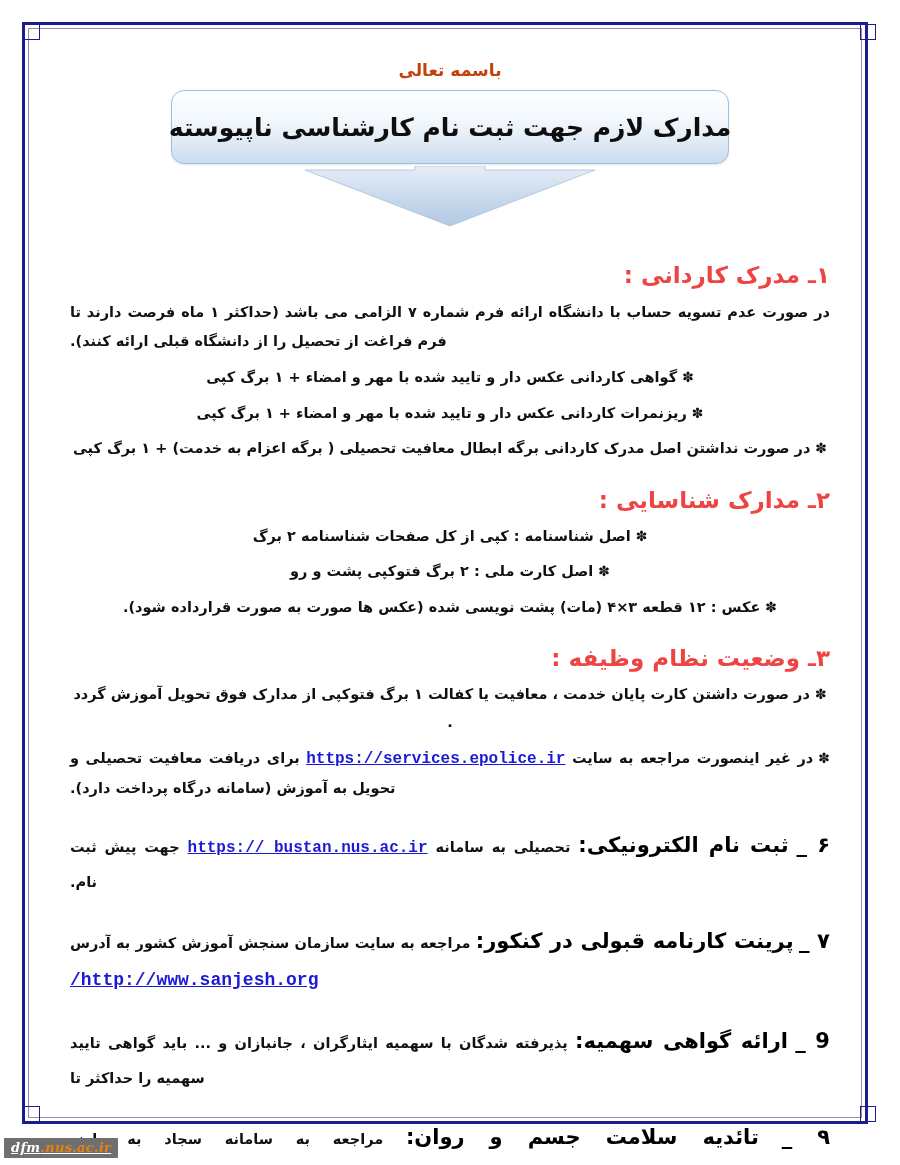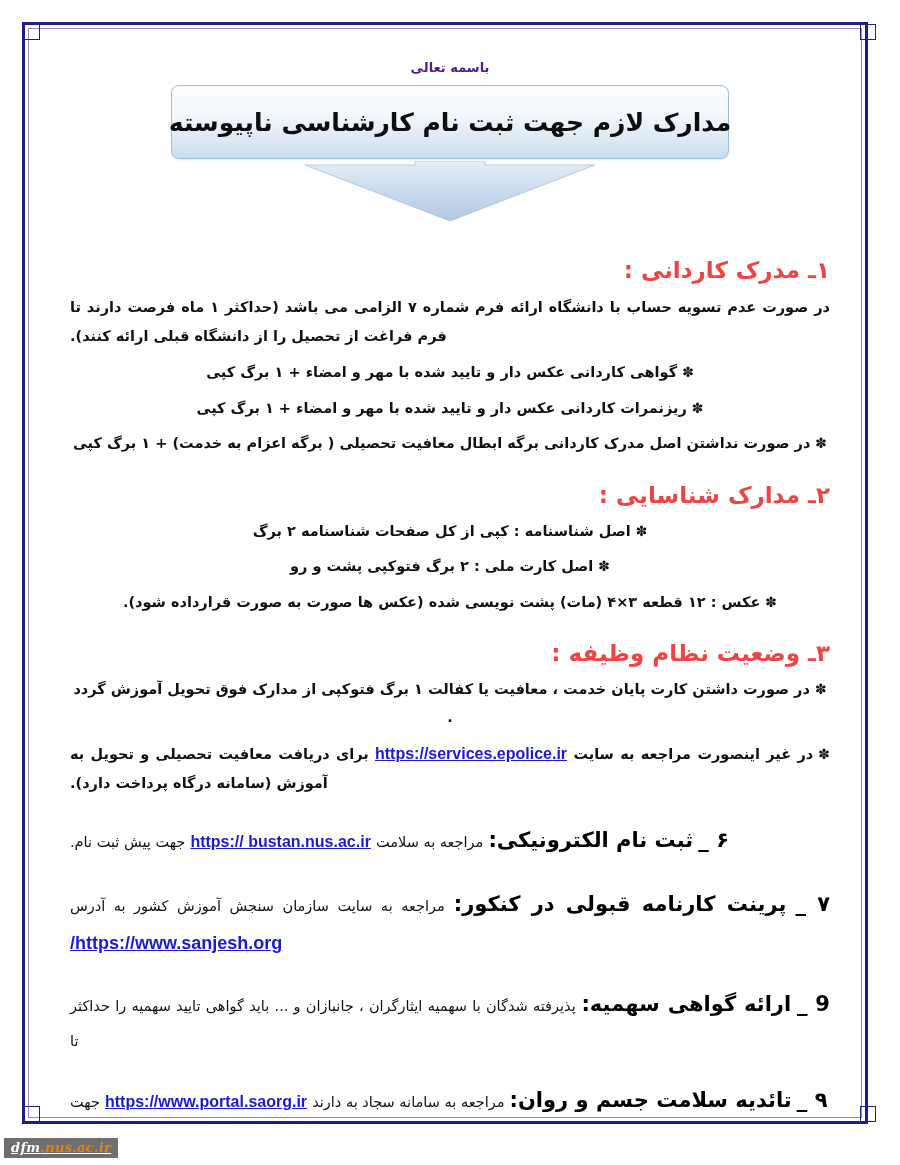--- a/index.html
+++ b/index.html
@@ -58,37 +58,37 @@
     height: 1058px;
     box-sizing: border-box;
     padding: 6px 26px 0 26px;
     text-align: right;
     direction: rtl;
   }
 
   
   .basmala {
     text-align: center;
-    font-size: 13px;
-    font-weight: bold;
-    color: #4c1d95;
+    font-size: 17px;
+    font-weight: bold;
+    color: #c2410c;
     margin: 8px 0 10px 0;
     letter-spacing: 0;
   }
 
   .title-box {
     margin: 0 auto;
     width: 556px;
     height: 72px;
     display: flex;
     align-items: center;
     justify-content: center;
     background: linear-gradient(to bottom, #fdfeff 0%, #f3f8fc 38%, #dbe7f3 78%, #c9dcee 100%);
     border: 1px solid #9dc0dd;
-    border-radius: 8px;
+    border-radius: 13px;
     box-shadow: 0 1px 2px rgba(0,0,0,0.10);
   }
   .title-box-text {
     font-size: 25px;
     font-weight: bold;
     color: #0e0e0e;
     white-space: nowrap;
   }
 
   .arrow-wrap {
@@ -153,34 +153,34 @@
     text-align-last: left;
     color: #111111;
   }
   .num-item .num-label {
     font-size: 21px;
     font-weight: bold;
     color: #000000;
   }
   .num-item .body {
     font-size: 14.5px;
-    font-weight: normal;
+    font-weight: bold;
   }
   .num-item .tail-line {
     display: block;
     text-align: left;
     direction: rtl;
     margin-top: 2px;
   }
 
   .link {
     color: #1a1ad6;
     text-decoration: underline;
     font-weight: bold;
-    font-family: Liberation Sans, sans-serif;
+    font-family: Liberation Mono, monospace;
     direction: ltr;
     unicode-bidi: embed;
     display: inline-block;
     font-size: 16px;
   }
   .link.big { font-size: 18px; }
 
   .center-link-row {
     text-align: center;
     margin-top: 4px;
@@ -269,31 +269,31 @@
 
   <div class="bullet-line just">
     <span class="star">✽</span><span>در غیر اینصورت مراجعه به سایت</span>
     <a class="link" href="#">https://services.epolice.ir</a>
     <span>برای دریافت معافیت تحصیلی  و تحویل به آموزش (سامانه درگاه پرداخت دارد).</span>
   </div>
 
   <div class="num-item">
     <span class="num-label">۶ _</span>
     <span class="num-label">ثبت نام الکترونیکی:</span>
-    <span class="body">مراجعه به سلامت</span>
+    <span class="body">تحصیلی به سامانه</span>
     <a class="link" href="#">https:// bustan.nus.ac.ir</a>
     <span class="body">جهت پیش ثبت نام.</span>
   </div>
 
   <div class="num-item">
     <span class="num-label">۷ _</span>
     <span class="num-label">پرینت کارنامه قبولی در کنکور:</span>
     <span class="body">مراجعه به  سایت سازمان سنجش آموزش کشور به آدرس</span>
     <span class="center-link-row">
-      <a class="link big" href="#">/https://www.sanjesh.org</a>
+      <a class="link big" href="#">/http://www.sanjesh.org</a>
     </span>
   </div>
 
   <div class="num-item">
     <span class="num-label">9 _</span>
     <span class="num-label">ارائه گواهی سهمیه:</span>
     <span class="body">پذیرفته شدگان با سهمیه  ایثارگران ، جانبازان و ... باید گواهی تایید سهمیه را حداکثر تا</span>
   </div>
 
   <div class="num-item">

